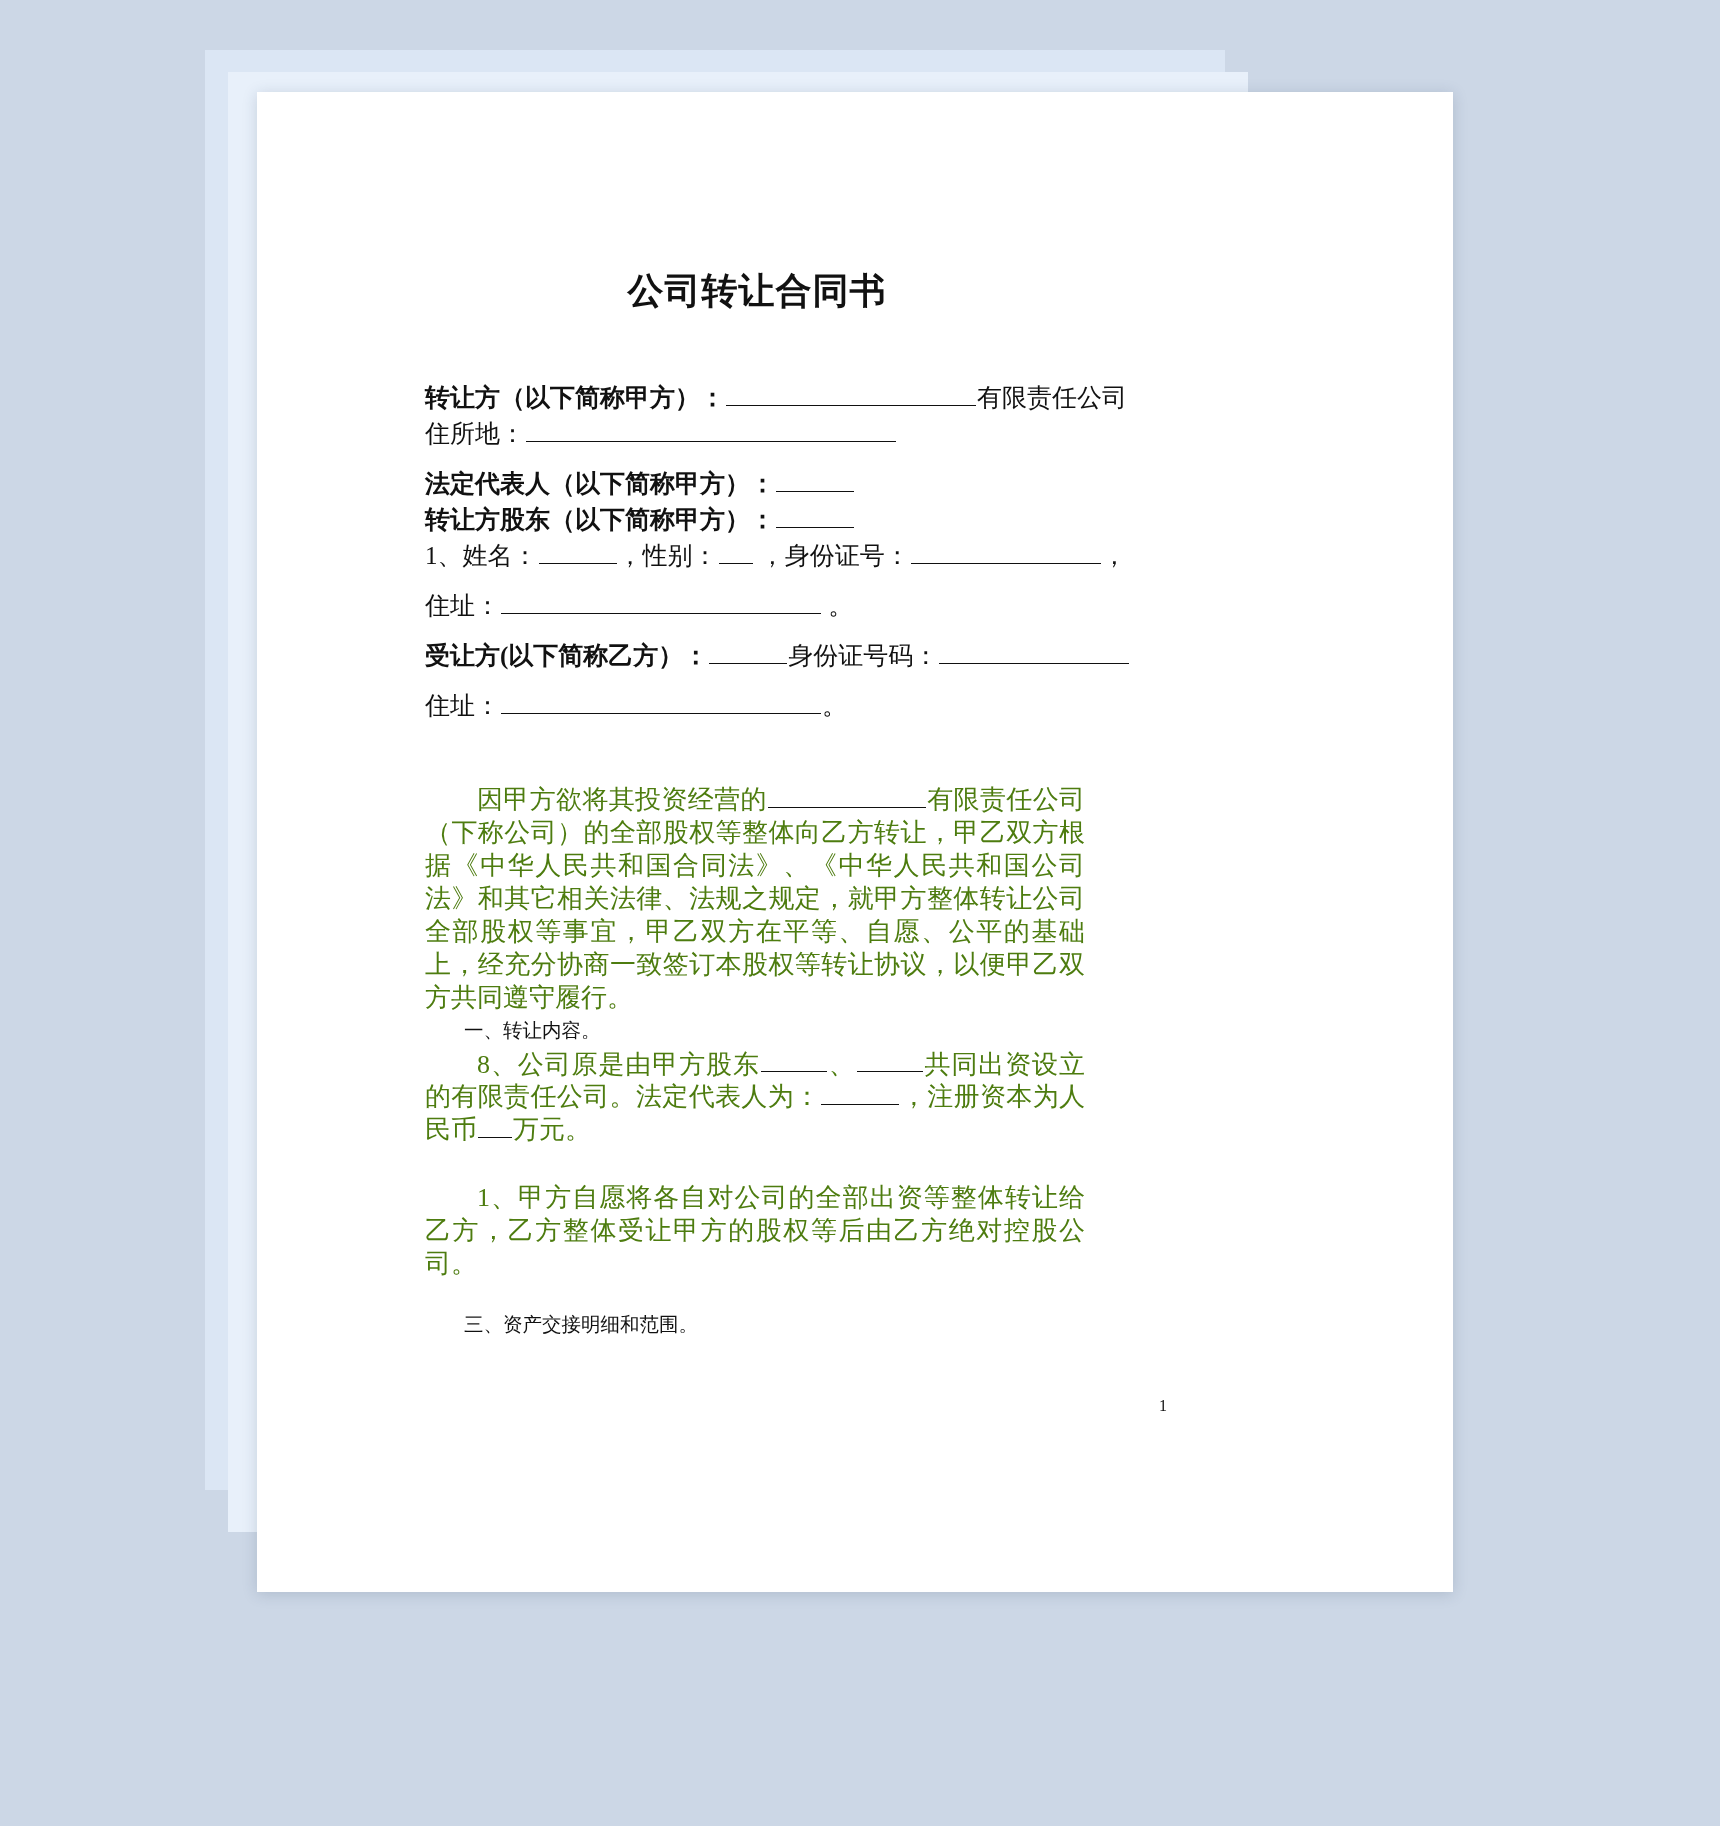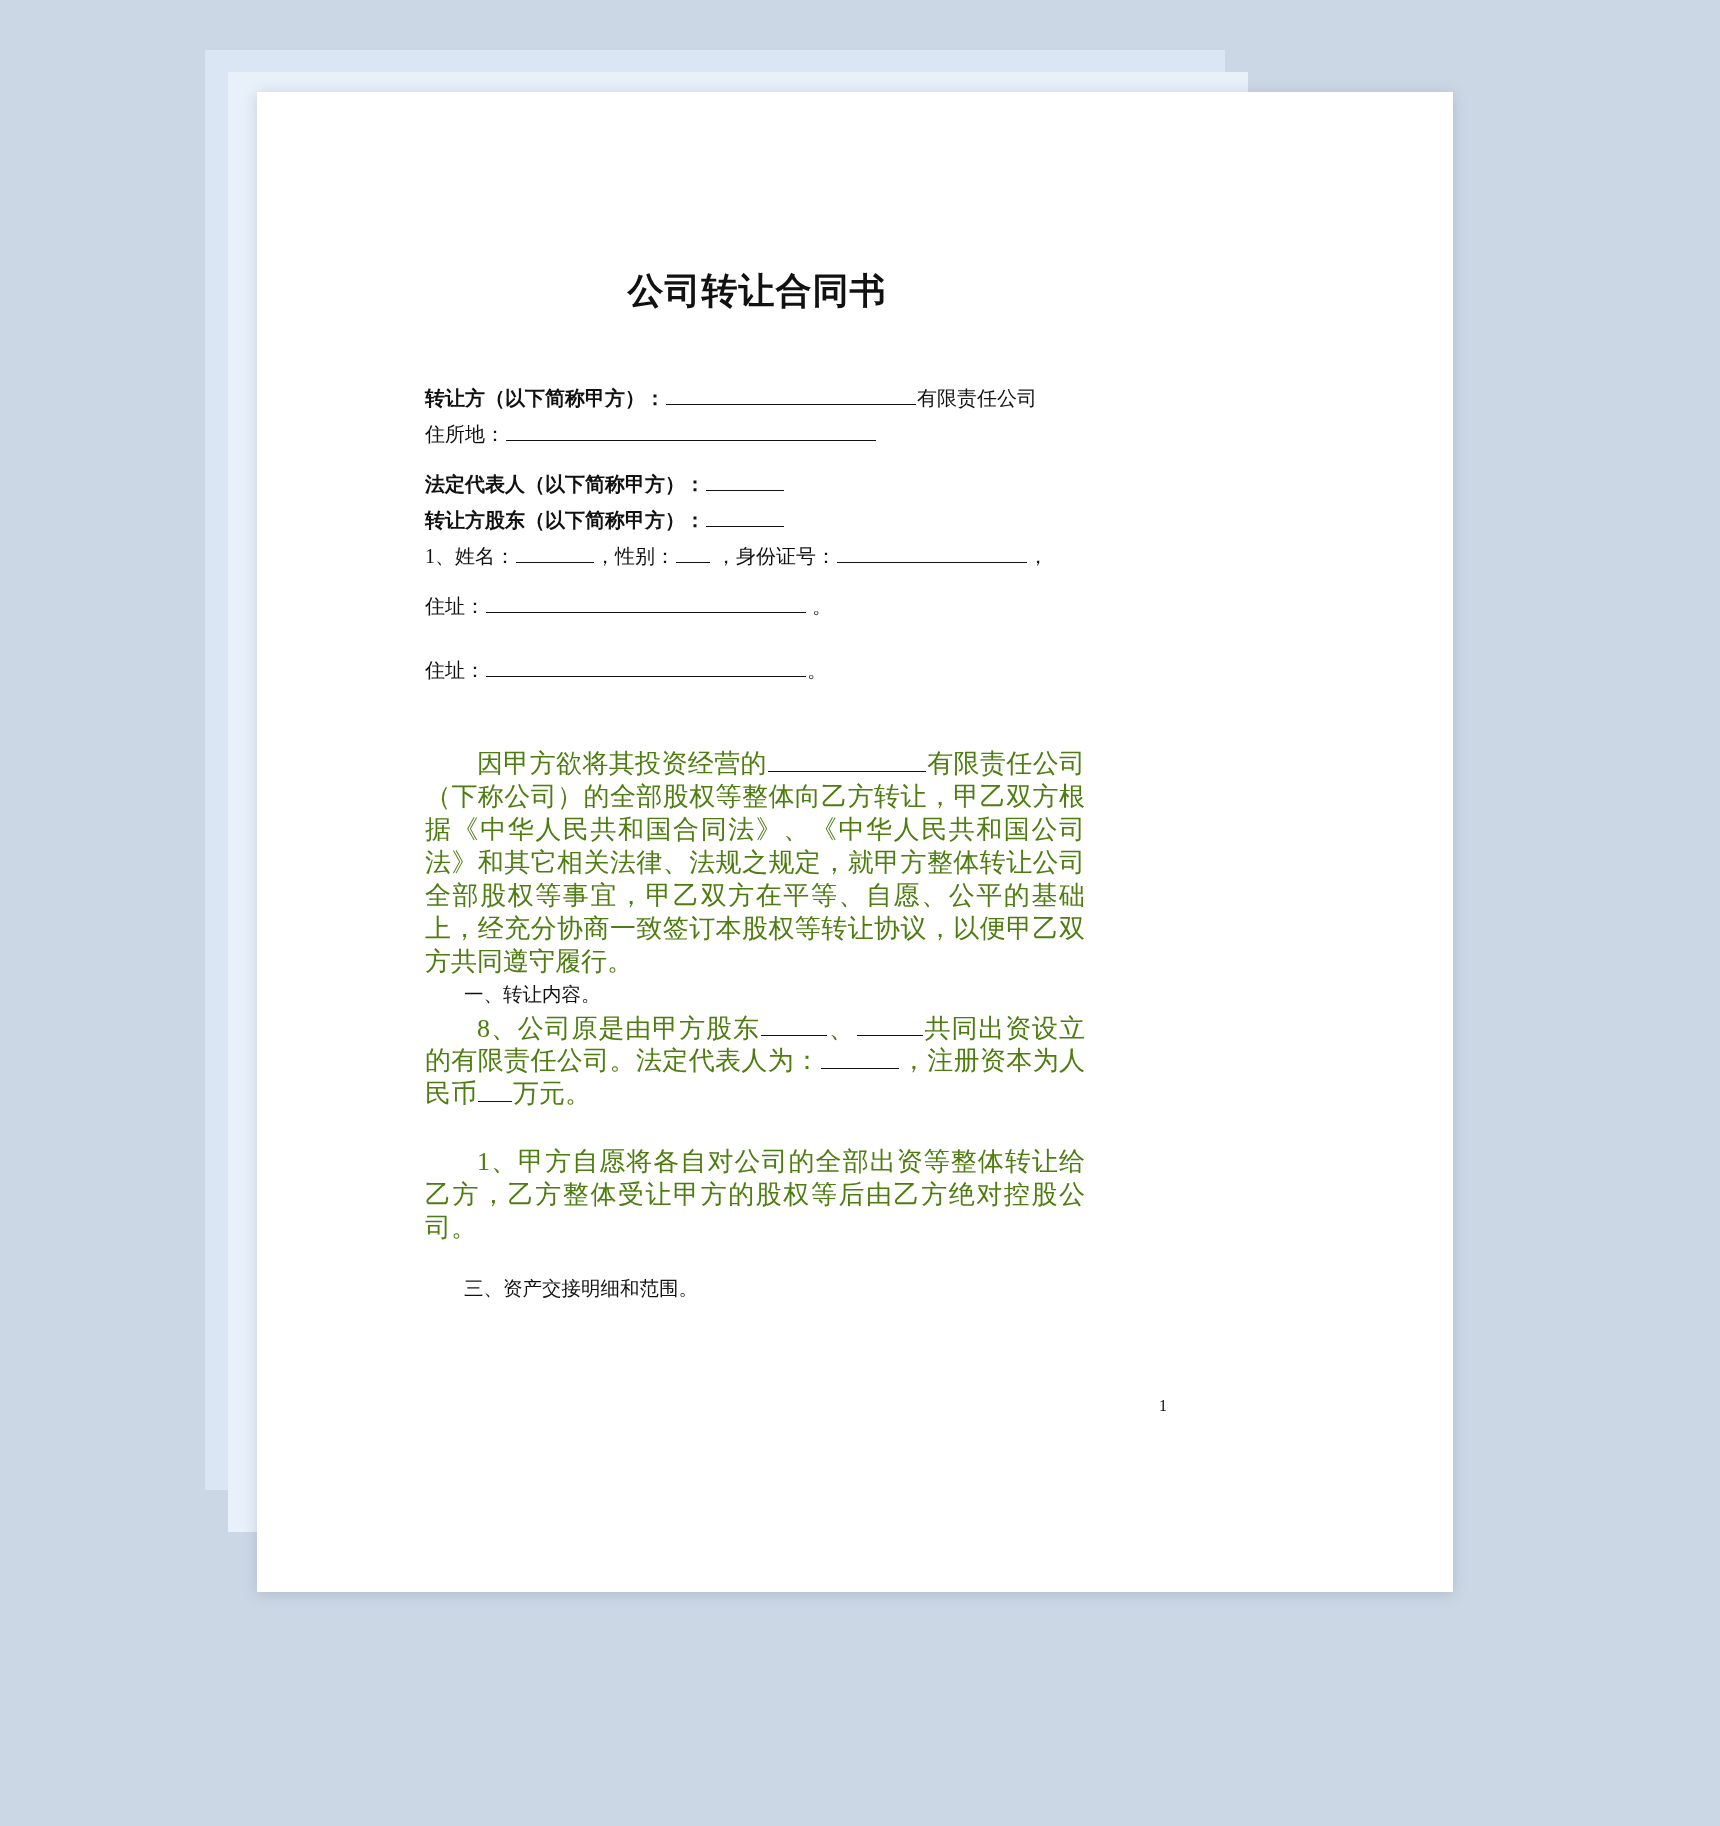--- a/index.html
+++ b/index.html
@@ -73,21 +73,21 @@
     left: 168px;
     top: 288px;
     width: 680px;
     color: #111;
     font-size: 19.5px;
     line-height: 1.0;
   }
 
   .line {
     white-space: nowrap;
-    font-size: 20px;
+    font-size: 25px;
     line-height: 36px;
     color: #111;
   }
 
   .gap-sm { height: 14px; }
   .gap-md { height: 22px; }
   .gap-lg { height: 58px; }
 
   
   .bl {
@@ -176,20 +176,23 @@
       </div>
 
       <div class="gap-sm"></div>
 
       <div class="line">
         <span>住址：</span><span class="bl bl-3xl"></span>&nbsp;<span>。</span>
       </div>
 
       <div class="gap-sm"></div>
 
+      <div class="line">
+        <b>受让方(以下简称乙方）：</b><span class="bl bl-sm"></span><span>身份证号码：</span><span class="bl bl-xl"></span>
+      </div>
 
       <div class="gap-sm"></div>
 
       <div class="line">
         <span>住址：</span><span class="bl bl-3xl"></span><span>。</span>
       </div>
 
       <div class="gap-lg"></div>
 
       <div class="para indent">

